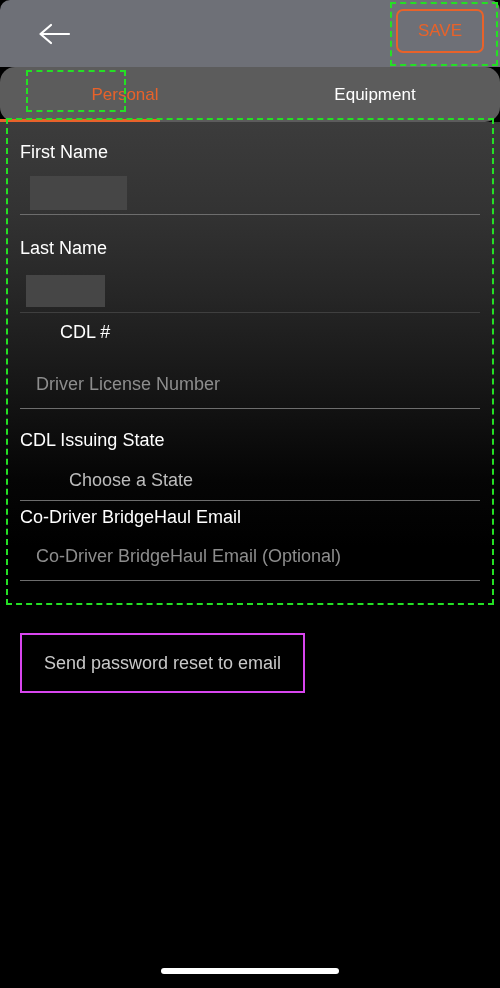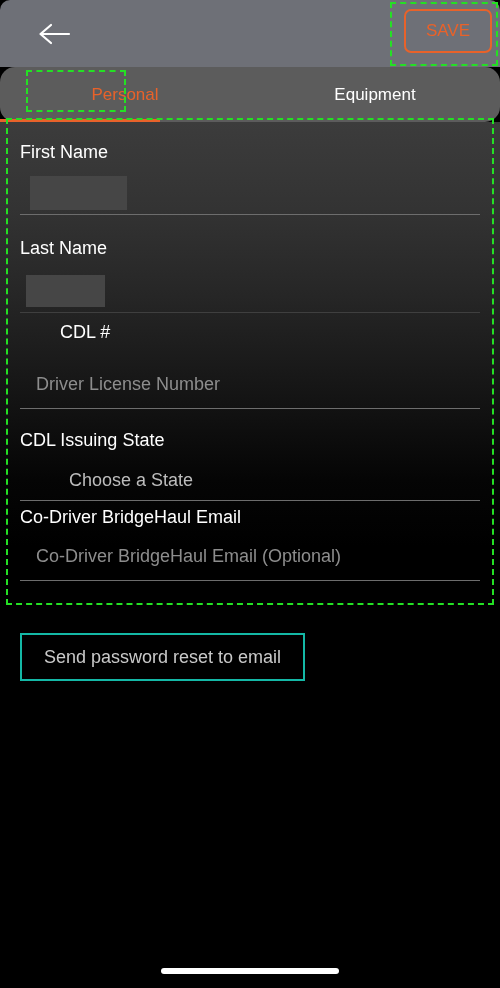--- a/index.html
+++ b/index.html
@@ -30,21 +30,21 @@
     position:absolute; left:28px; top:12px;
     width:52px; height:44px;
     display:flex; align-items:center; justify-content:center;
   }
   .nav-title {
     position:absolute; left:0; top:19px;
     width:500px; text-align:center;
     color:#ffffff; font-size:22px; letter-spacing:.1px;
   }
   .save-btn {
-    position:absolute; right:8px; top:9px;
+    position:absolute; right:16px; top:9px;
     width:88px; height:44px;
     border:2px solid #e8622a;
     border-radius:7px;
     color:#e8622a;
     font-size:17px;
     display:flex; align-items:center; justify-content:center;
     background:transparent;
   }
 
   
@@ -97,22 +97,22 @@
   .divider {
     position:absolute; left:20px;
     width:460px; height:1px;
     background:#6d6d6d;
   }
   .divider.dark { background:#3f3f3f; }
 
   
   .reset-btn {
     position:absolute; left:20px; top:633px;
-    width:285px; height:48px;
-    border:2px solid #14b8a6;
+    width:285px; height:60px;
+    border:2px solid #d946ef;
     background:transparent;
     color:#c9c9c9;
     font-size:18px;
     display:flex; align-items:center; justify-content:center;
   }
 
   
   .home-indicator {
     position:absolute; left:161px; top:968px;
     width:178px; height:6px;

